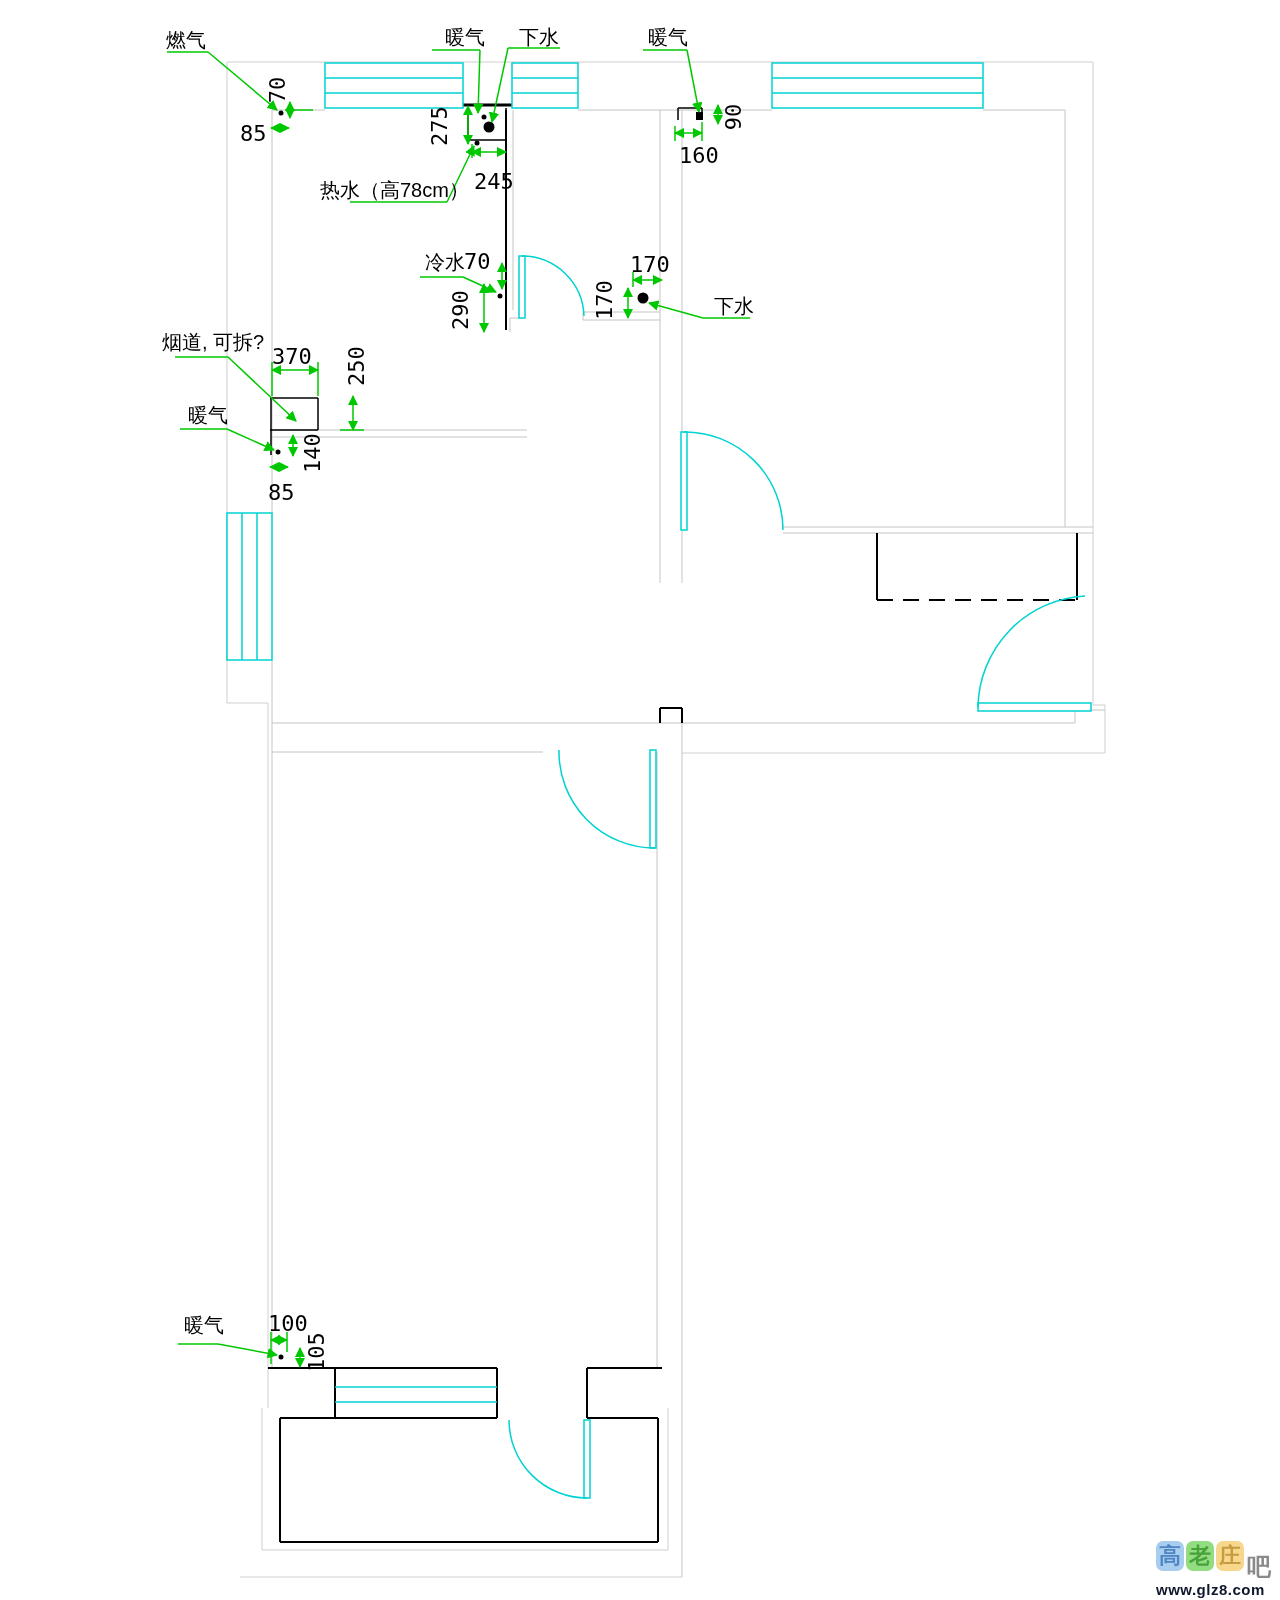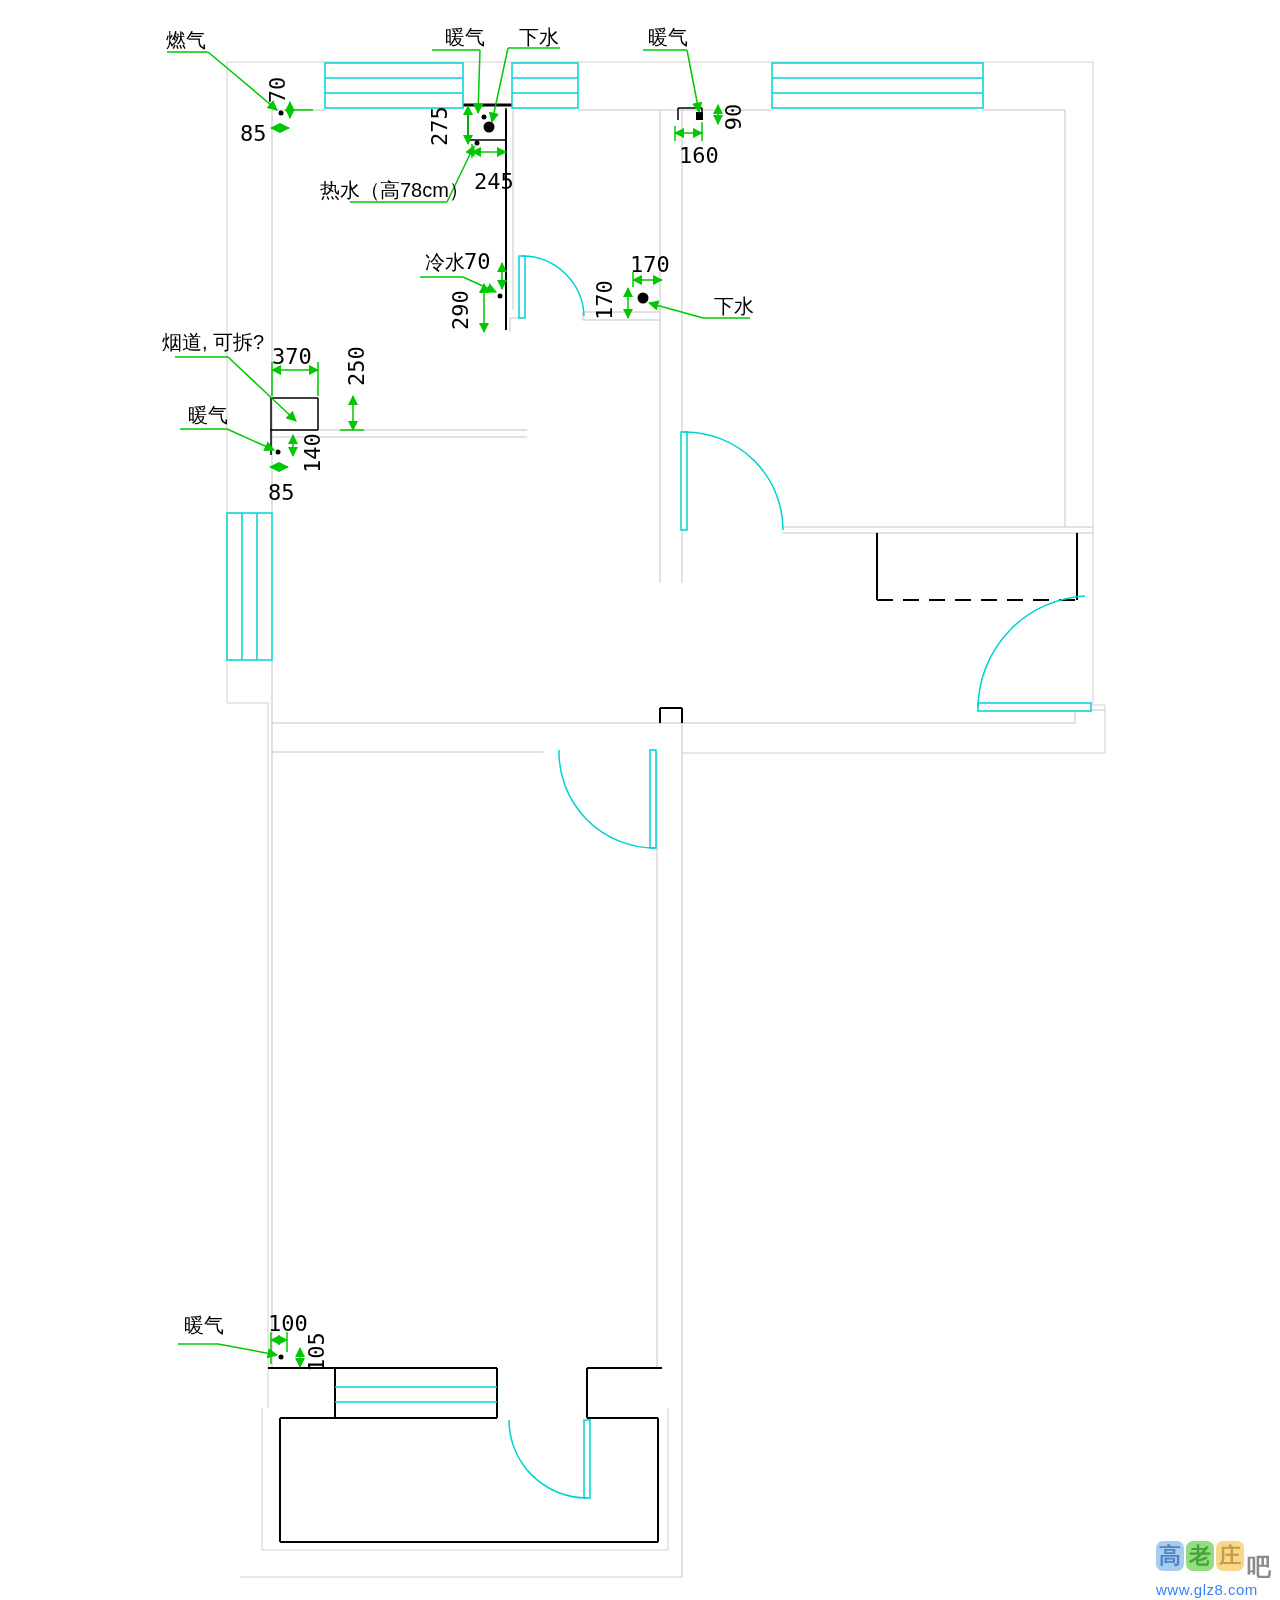--- a/index.html
+++ b/index.html
@@ -22,21 +22,21 @@
   .rot{text-anchor:middle;}
   
   #wm{position:absolute;left:1156px;top:1541px;width:120px;height:58px;}
   .wmrow{display:flex;align-items:flex-start;}
   .badge{width:28px;height:30px;border-radius:7px;margin-right:2px;display:flex;
          align-items:center;justify-content:center;font-size:22px;font-weight:bold;}
   .b0{background:#a9cdef;color:#4f86c2;}
   .b1{background:#94dc82;color:#47a238;}
   .b2{background:#f6d78c;color:#c79b3f;}
   .wmba{font-size:24px;color:#8a8a8a;font-weight:bold;margin-left:1px;margin-top:10px;}
-  .wmurl{font-size:15px;font-weight:normal;color:#3b82f6;margin-top:-2px;letter-spacing:0.5px;}
+  .wmurl{font-size:15px;font-weight:bold;color:#0f172a;margin-top:-2px;letter-spacing:0.5px;}
 </style>
 </head>
 <body>
 
 <div id="stage">
 <svg width="1280" height="1600" viewBox="0 0 1280 1600">
   <defs>
     <marker id="ar" viewBox="0 0 10 10" refX="9" refY="5" markerWidth="7" markerHeight="7" orient="auto-start-reverse">
       <path d="M0,0 L10,5 L0,10 z" fill="#00c800"></path>
     </marker>

